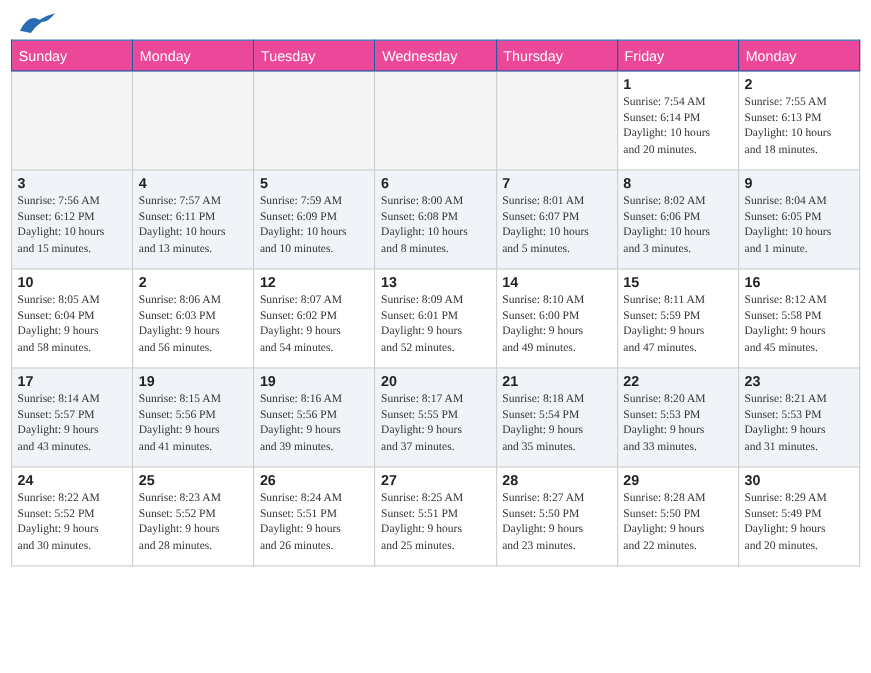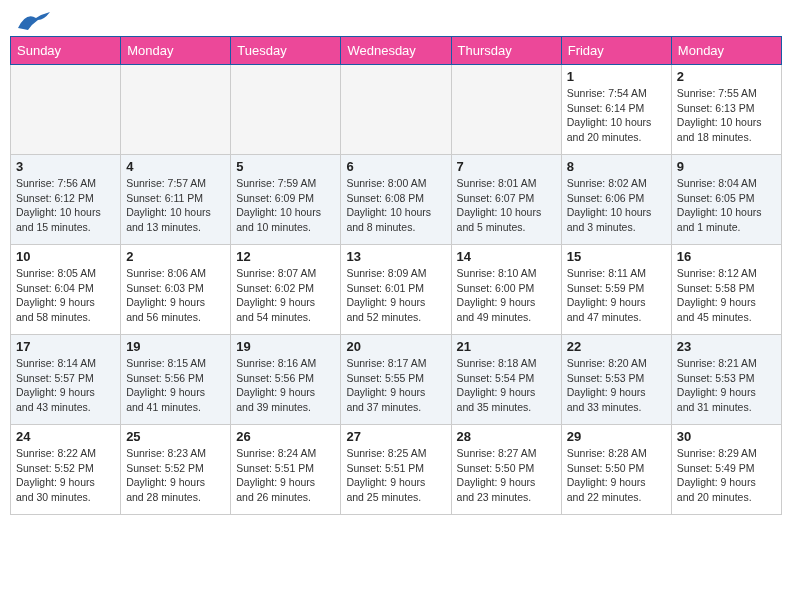--- a/index.html
+++ b/index.html
@@ -71,20 +71,21 @@
     .day-number {
       font-size: 13px;
       font-weight: bold;
       margin-bottom: 2px;
       color: #222;
     }
     .day-info {
       font-size: 10.5px;
       color: #333;
       line-height: 1.4;
+      font-family: Liberation Serif, serif;
     }
     .row-alt td {
       background: #f0f4f8;
     }
   </style>
 </head>
 <body>
 
 <div class="header">
   <div class="logo">

